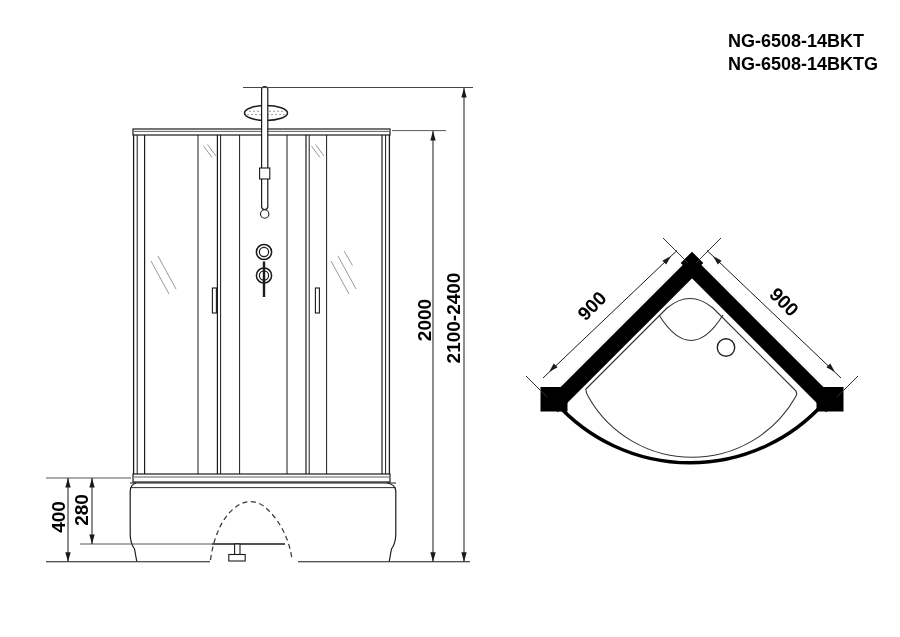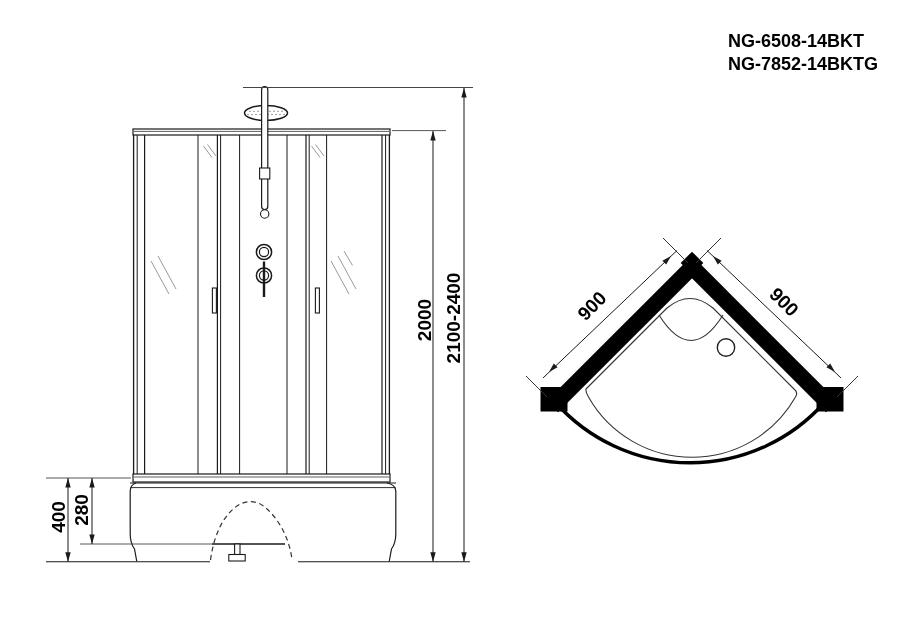--- a/index.html
+++ b/index.html
@@ -18,21 +18,21 @@
     font-weight:bold;font-size:19px;fill:#000;
   }
 </style>
 </head>
 <body>
 
 <div class="canvas">
 
   <div class="model-block">
     <div>NG-6508-14BKT</div>
-    <div>NG-7852-14BKTG</div>
+    <div>NG-6508-14BKTG</div>
   </div>
 
   <svg width="900" height="637" viewBox="0 0 900 637">
 
     <g stroke-linecap="butt">
 
       <g stroke="#9a9a9a" stroke-width="1" fill="none">
         <path d="M203.5 146 L212 157.5 M207.5 144.5 L216 156"></path>
         <path d="M311.5 146 L320 157.5 M315.5 144.5 L324 156"></path>
         <path d="M151 261 L169 294 M158 256 L176 289"></path>

